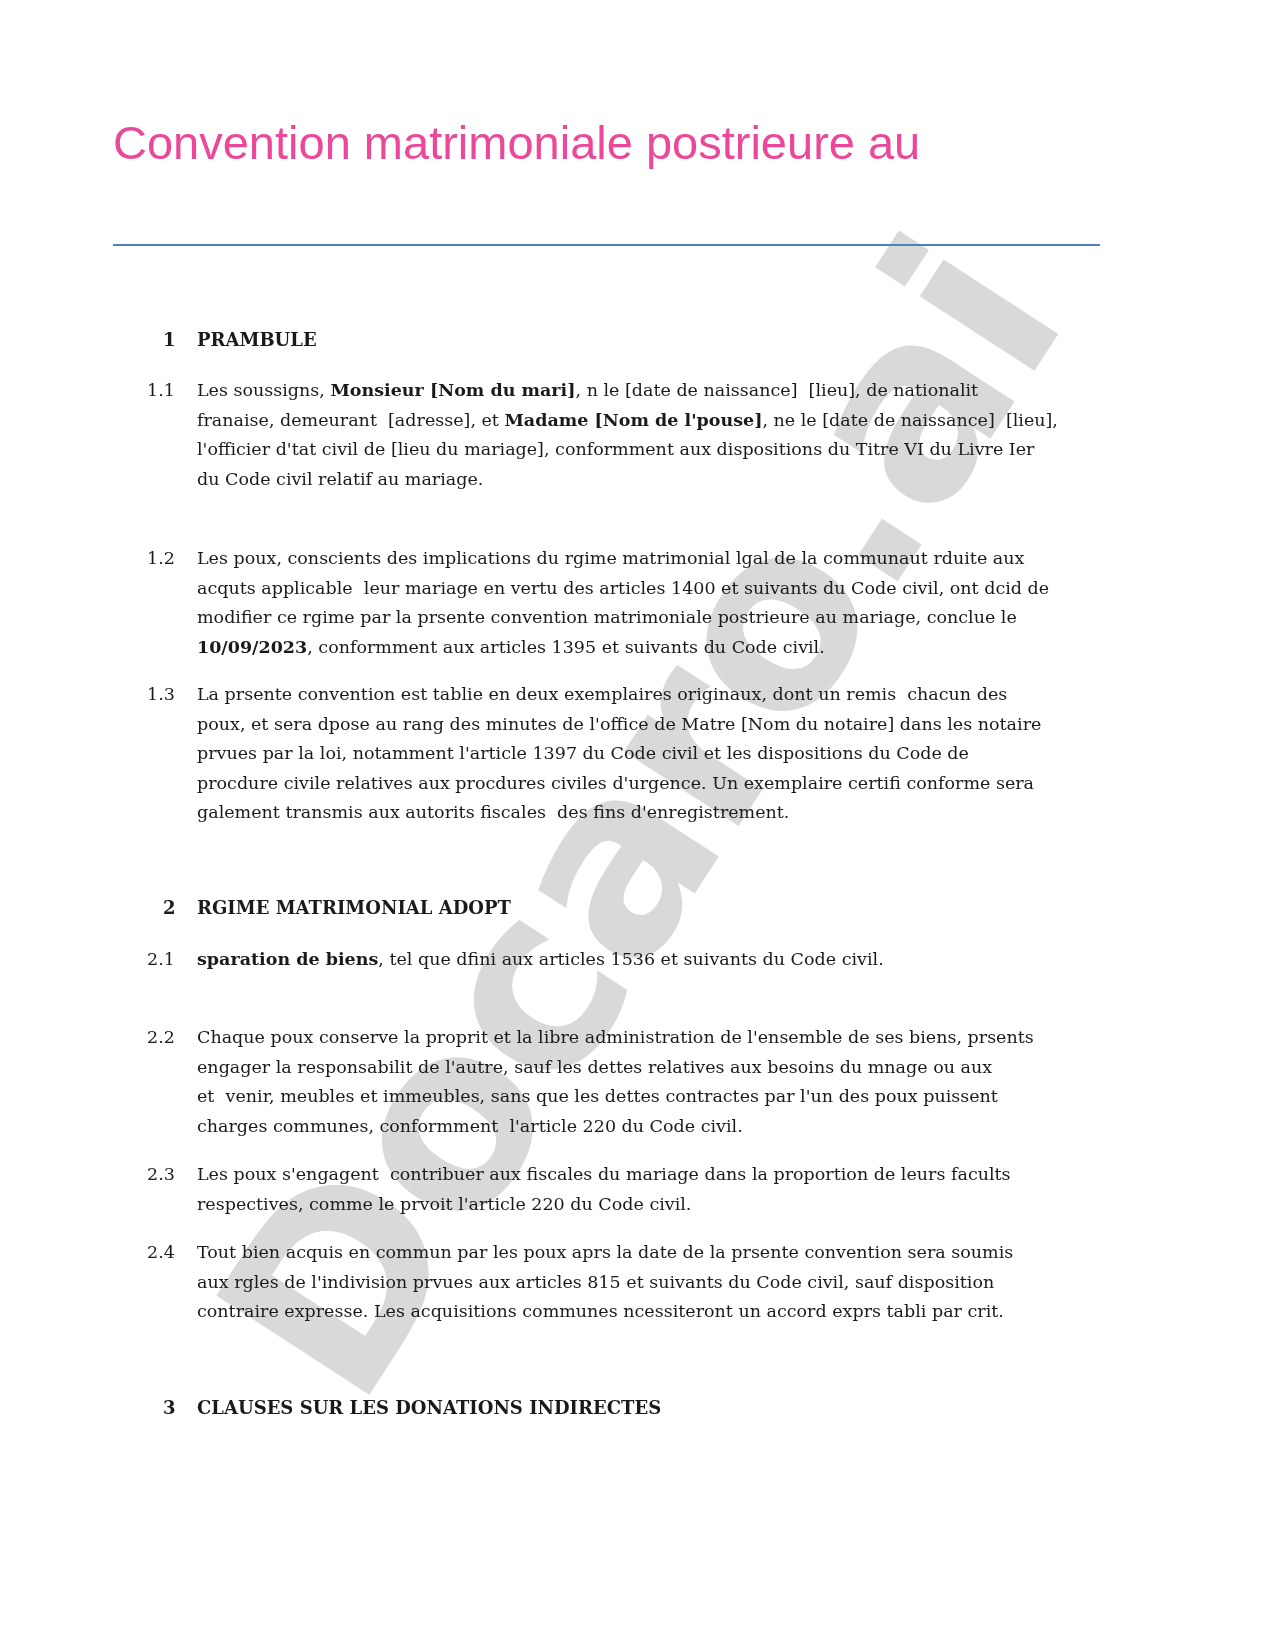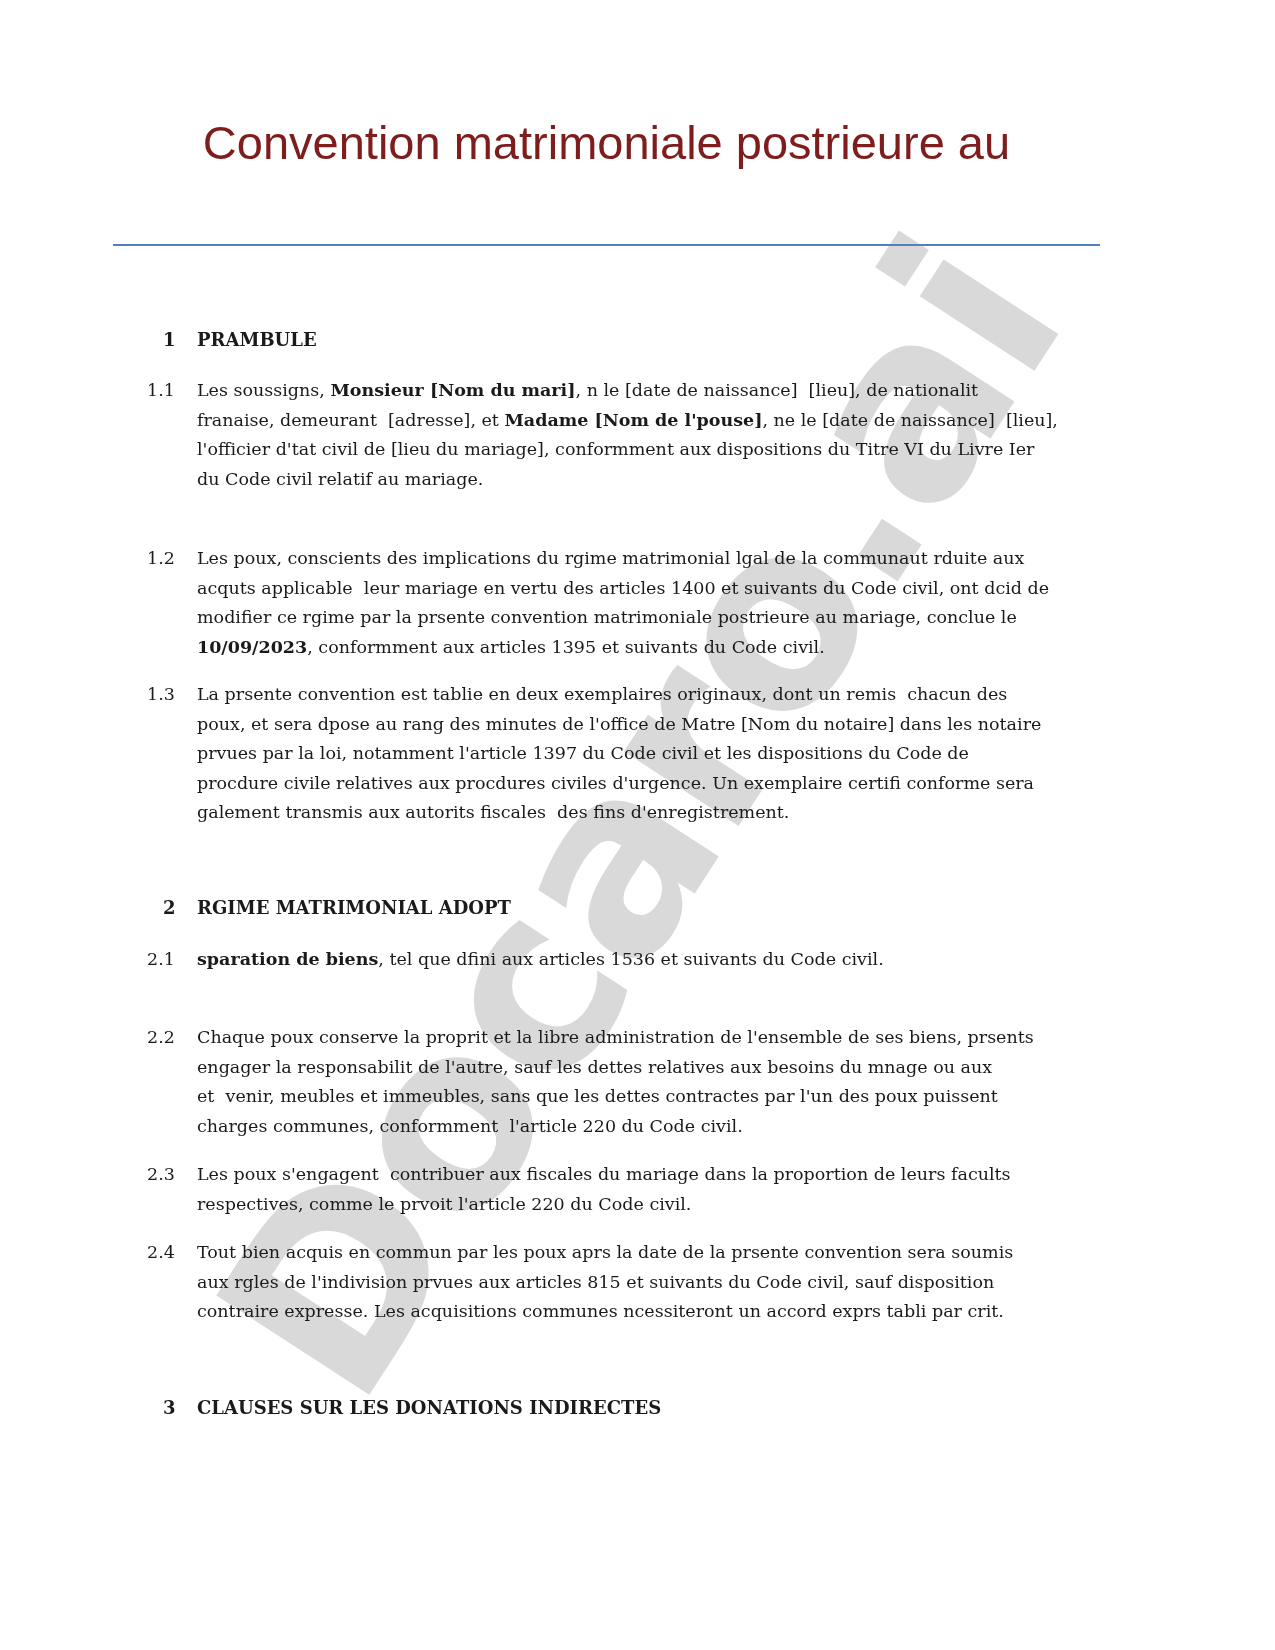--- a/index.html
+++ b/index.html
@@ -1,20 +1,20 @@
 <!DOCTYPE html>
 <html><head>
 <meta charset="utf-8">
 <style>
   html, body { margin: 0; padding: 0; background: #ffffff; }
   body { width: 1275px; height: 1650px; position: relative; overflow: hidden; }
   .page { position: absolute; left: 0; top: 0; width: 1275px; height: 1650px; background: #fff; }
   .title {
     position: absolute; left: 113px; width: 987px; top: 112px;
-    text-align: center; color: #7f1d1d;
+    text-align: left; color: #ec4899;
     font-family: "Liberation Sans", "DejaVu Sans", sans-serif;
     font-size: 47px; line-height: 62px; font-weight: normal;
   }
   .title-rule { position: absolute; left: 113px; top: 244px; width: 987px; height: 2px; background: #4F81BD; }
   .watermark {
     position: absolute; left: 640px; top: 820px; width: 0; height: 0;
     pointer-events: none;
   }
   .watermark span {
     position: absolute; left: 0; top: 0;

